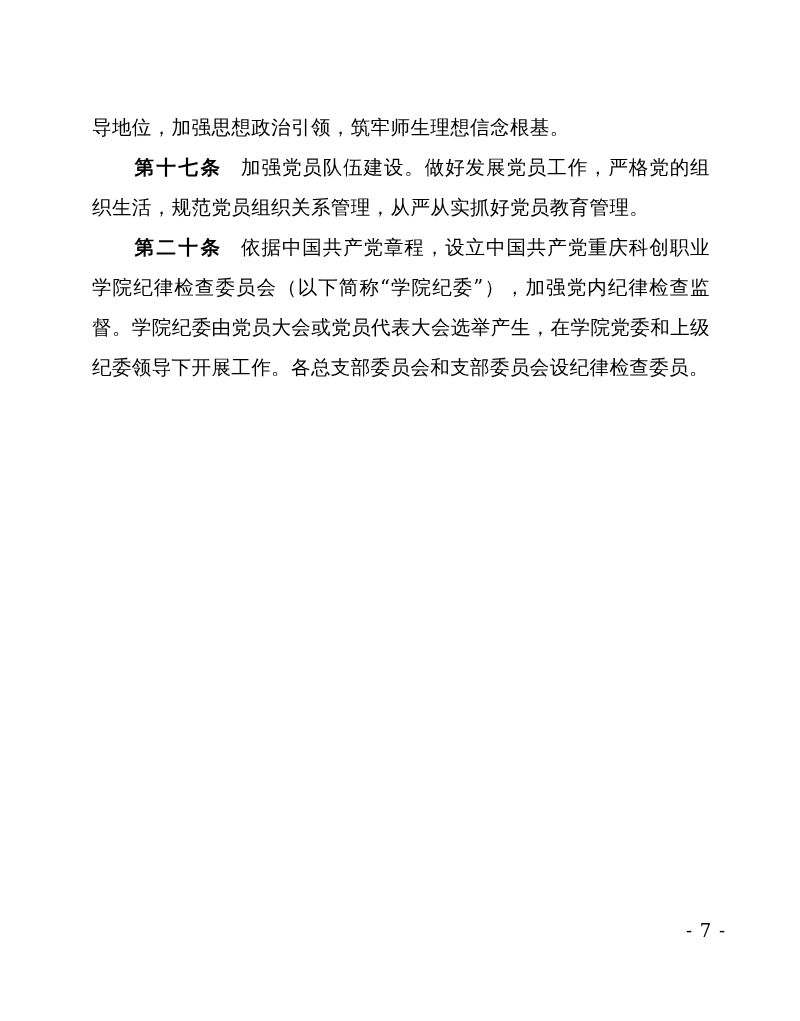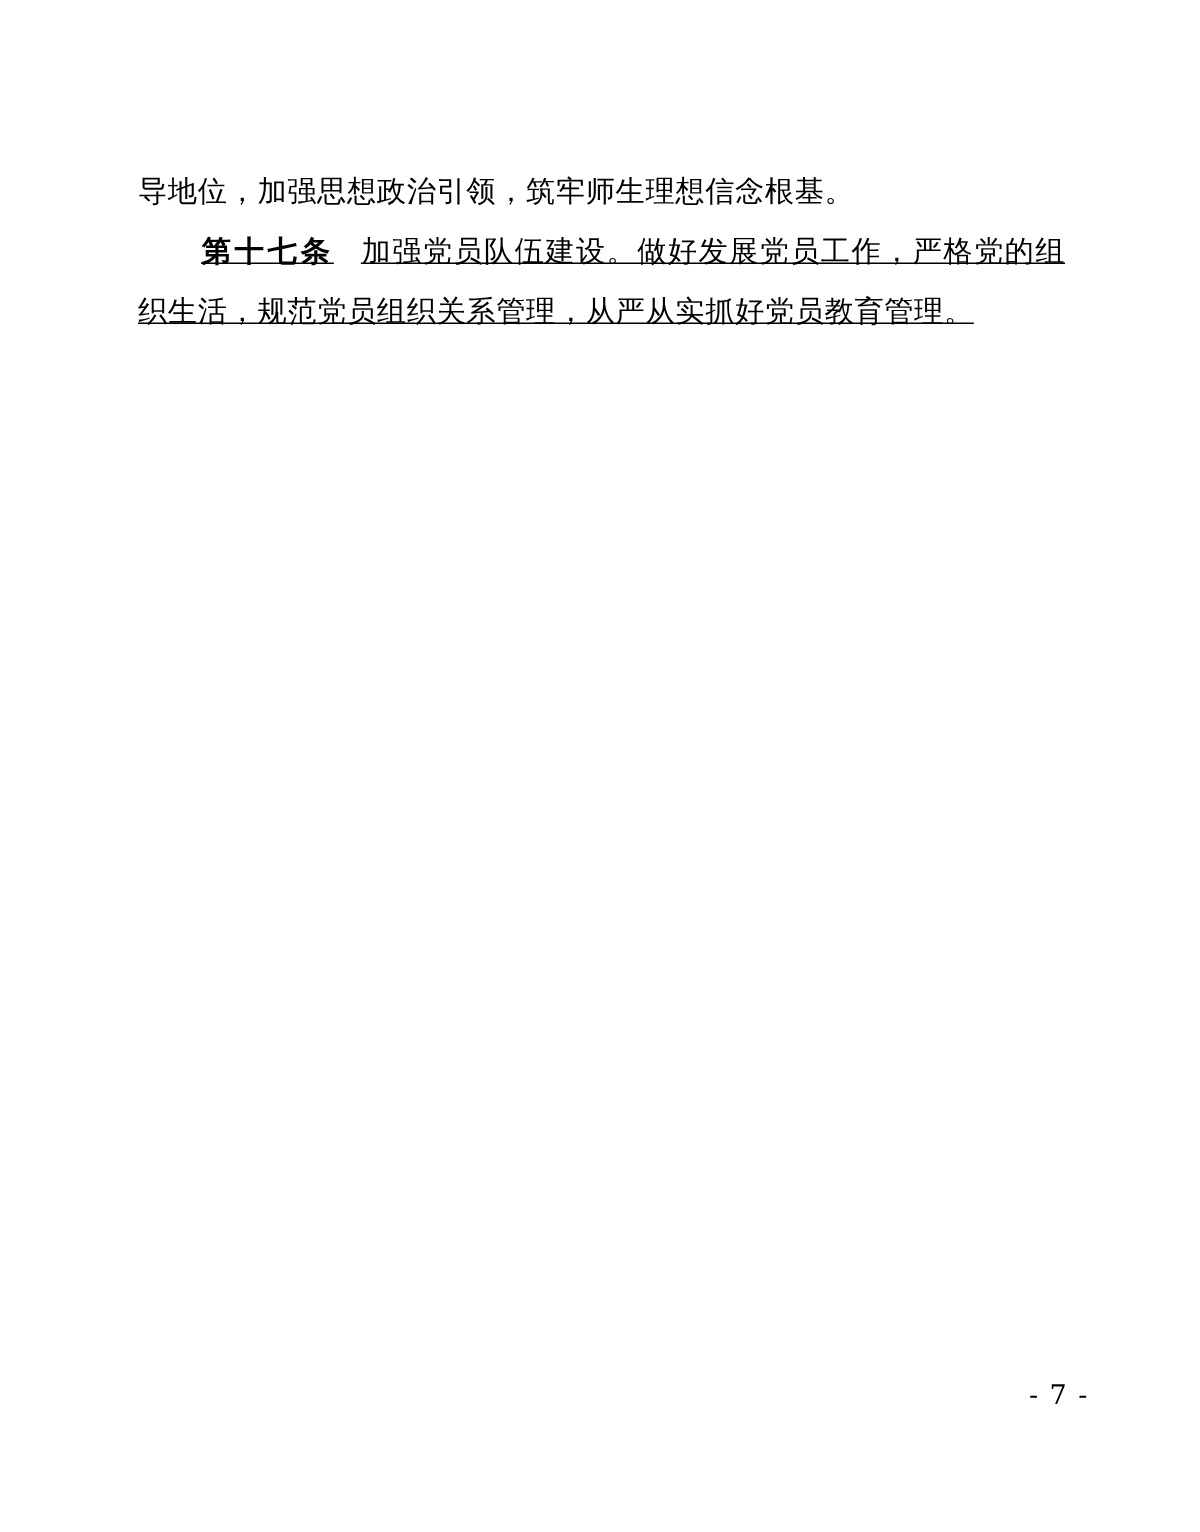--- a/index.html
+++ b/index.html
@@ -26,21 +26,20 @@
   .para {
     font-size: 19.5px;
     line-height: 40px;
     text-align: justify;
     text-justify: inter-ideograph;
     margin: 0 0 0 0;
     letter-spacing: 0.4px;
   }
   .para.indent {
     text-indent: 0;
-    text-decoration: underline;
   }
   .para .lead {
     font-weight: bold;
     letter-spacing: 2px;
   }
   .para .leadgap {
     display: inline-block;
     width: 18px;
   }
   .first-indent {
@@ -65,18 +64,21 @@
     <p class="para">
       <span>导地位，加强思想政治引领，筑牢师生理想信念根基。</span>
     </p>
 
     <p class="para indent">
       <span class="first-indent"></span><span class="lead">第十七条</span><span class="leadgap"></span><span>加强党员队伍建设。做好发展党员工作，严格党的组织生活，规范党员组织关系管理，从严从实抓好党员教育管理。</span>
     </p>
 
 
 
+    <p class="para indent">
+      <span class="first-indent"></span><span class="lead">第二十条</span><span class="leadgap"></span><span>依据中国共产党章程，设立中国共产党重庆科创职业学院纪律检查委员会（以下简称“学院纪委”），加强党内纪律检查监督。学院纪委由党员大会或党员代表大会选举产生，在学院党委和上级纪委领导下开展工作。各总支部委员会和支部委员会设纪律检查委员。</span>
+    </p>
 
 
   </div>
 
   <div class="pagenum">- 7 -</div>
 </div>
 
 </body></html>

